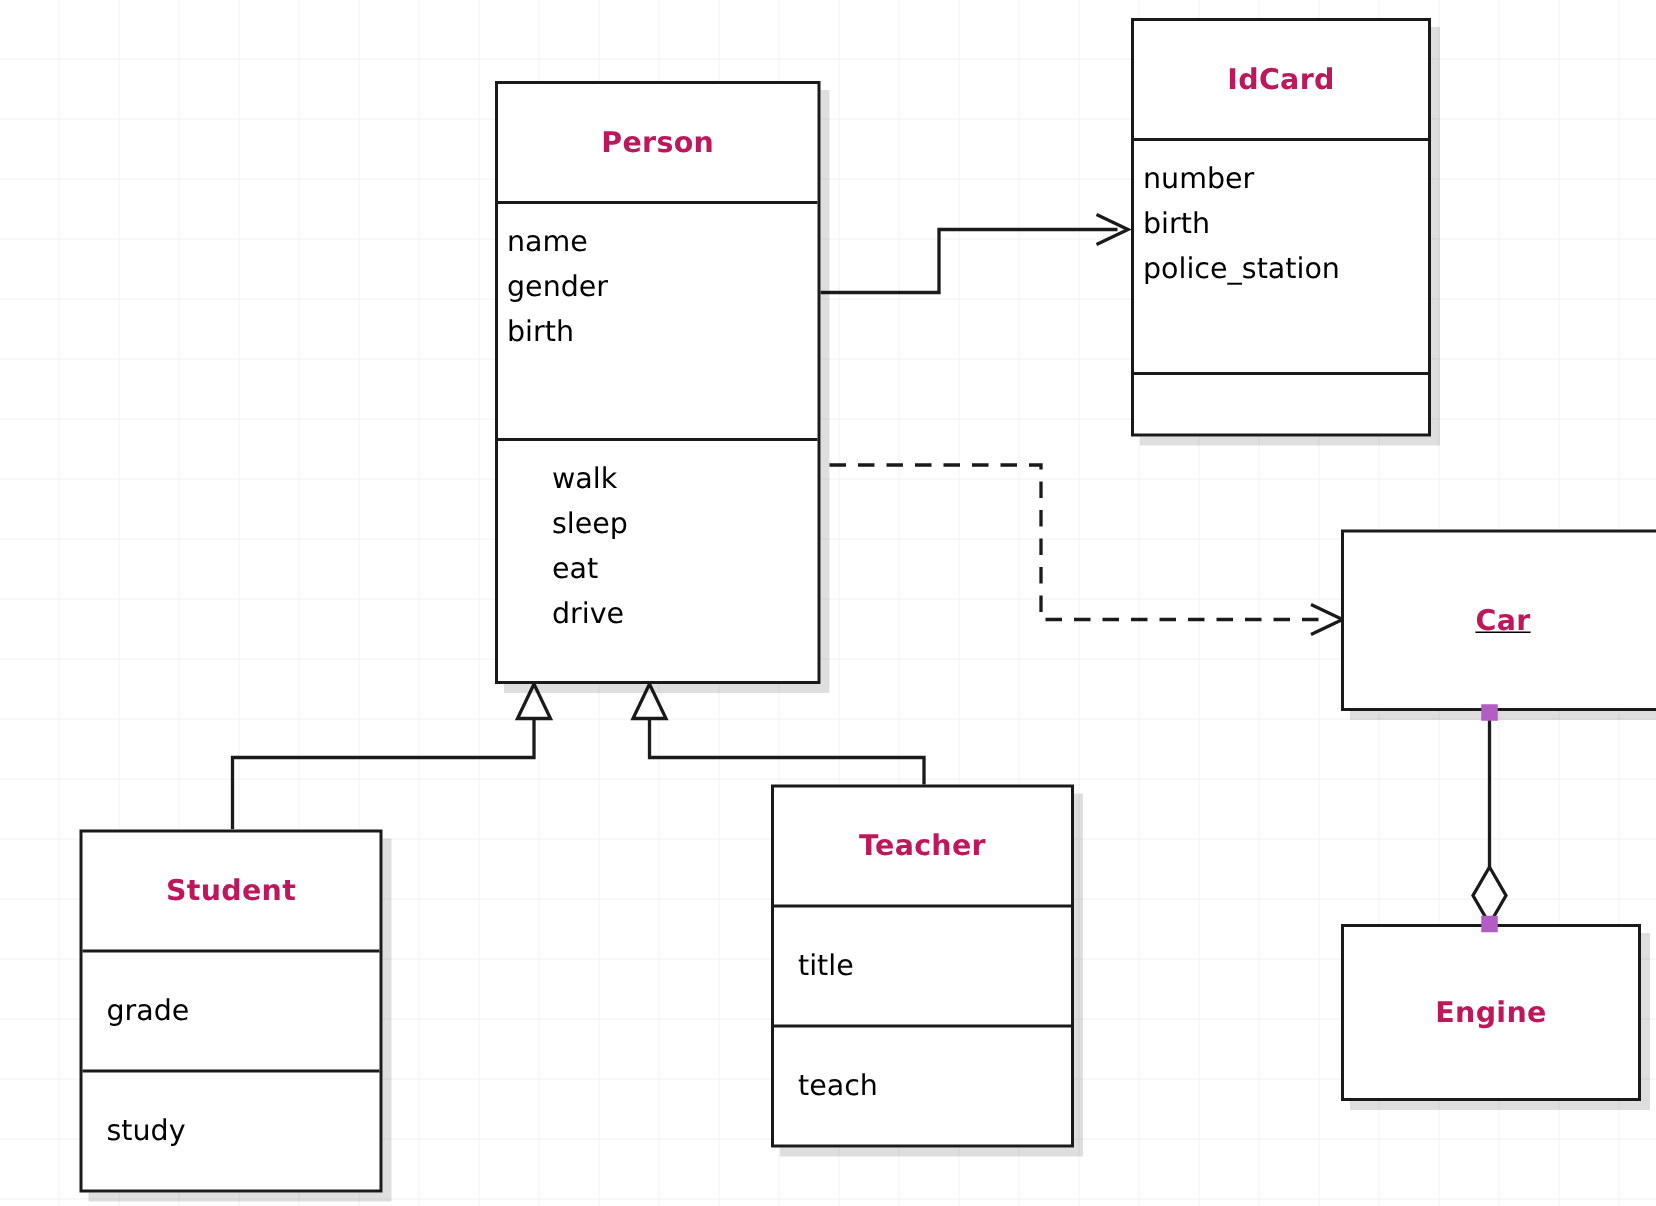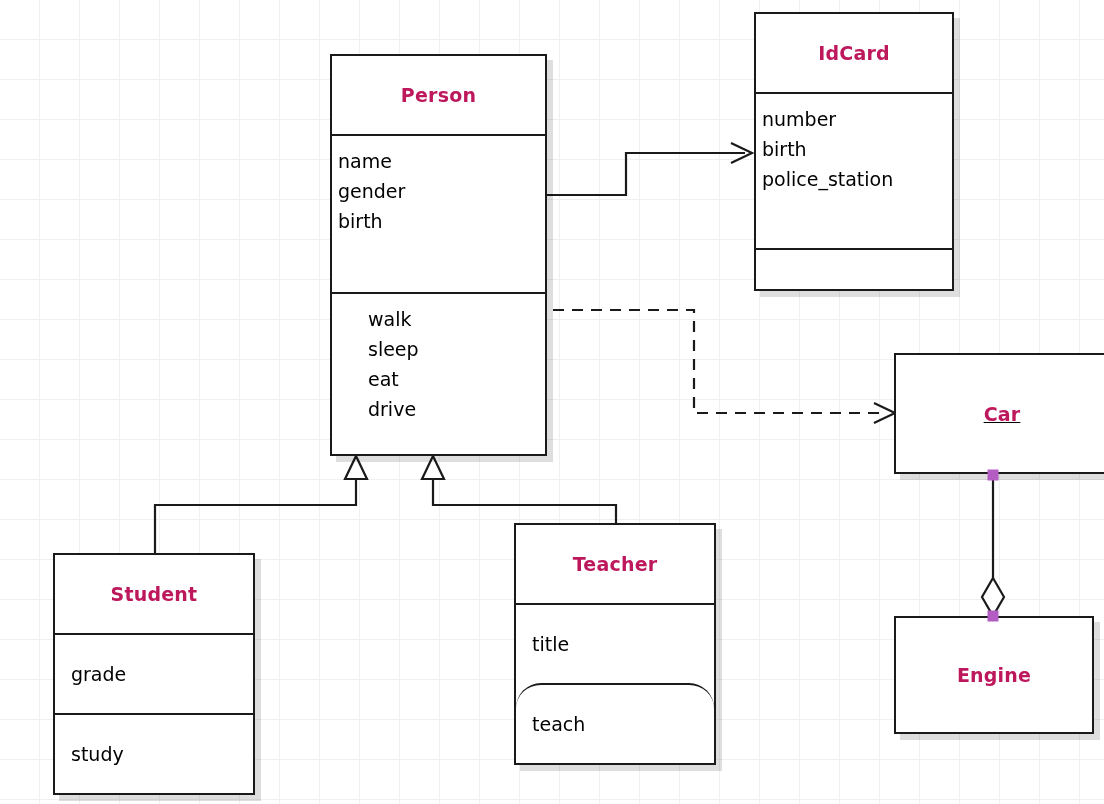--- a/index.html
+++ b/index.html
@@ -152,18 +152,18 @@
     <div class="compartment members single" style="height:80px;">
       <div class="member-line">study</div>
     </div>
   </div>
 
   <div class="uml-class" style="left:514px; top:523px; width:202px; height:242px;">
     <div class="compartment class-name" style="height:78px;">Teacher</div>
     <div class="compartment members single" style="height:80px;">
       <div class="member-line">title</div>
     </div>
-    <div class="compartment members single" style="height:80px;border-radius:25px;">
+    <div class="compartment members single" style="height:80px;">
       <div class="member-line">teach</div>
     </div>
   </div>
 
 </div>
 
 </body></html>

